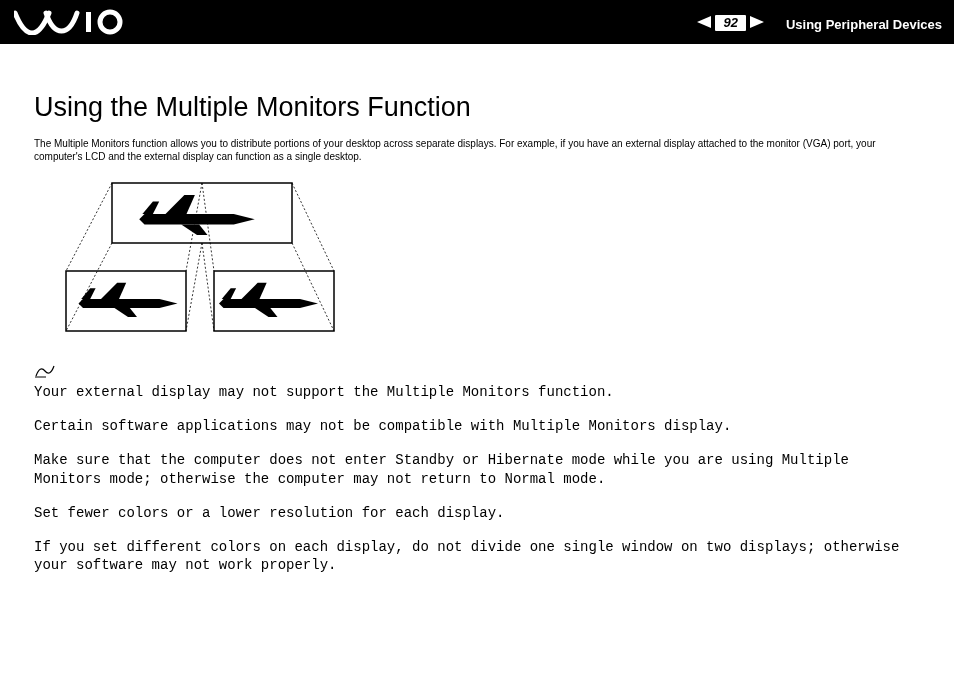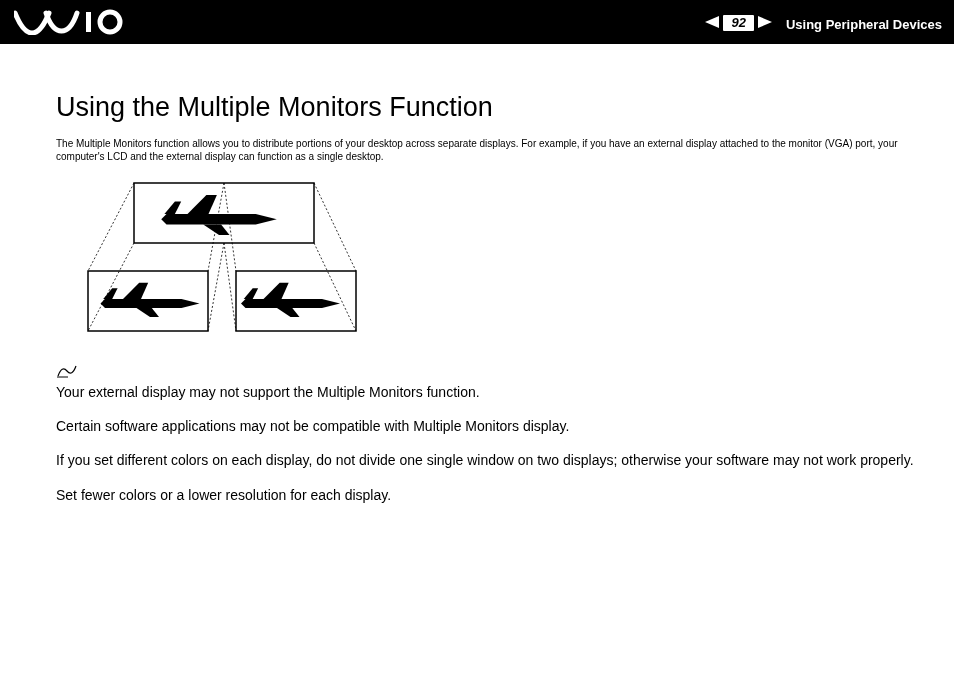--- a/index.html
+++ b/index.html
@@ -47,23 +47,24 @@
     font-weight: bold;
     font-style: italic;
     padding: 0 8px;
     line-height: 16px;
     border-radius: 1px;
   }
   .section-label {
     font-size: 13px;
     font-weight: bold;
     padding-right:2px;
+    margin-left:8px;
   }
   .content {
-    padding: 48px 40px 10px 56px;
+    padding: 48px 40px 10px 34px;
   }
   h1 {
     font-size: 27px;
     font-weight: normal;
     margin-bottom: 14px;
   }
   p.body {
     font-size: 10px;
     line-height: 1.3;
     margin-bottom: 10px;
@@ -73,21 +74,21 @@
   }
   .note-icon {
     margin-left: 0;
     margin-bottom: -2px;
   }
   .notes p {
     font-size: 14px;
     line-height: 1.3;
     margin-bottom: 16px;
   }
-  .notes { margin-top: 2px; }
+  .notes { margin-top: 2px; font-family: Liberation Mono, monospace; }
 </style>
 </head>
 <body>
 
 <div class="header">
   <div class="logo">
     <svg width="110" height="26" viewBox="0 0 110 26">
       <path d="M1 4 Q 9 24 18 24 Q 27 24 35 4" stroke="#fff" stroke-width="5" fill="none" stroke-linecap="round"></path>
       <path d="M35 4 Q 43 -14 52 4" stroke="#fff" stroke-width="0" fill="none"></path>
       <path d="M33 6 Q 43 24 52 24 Q 58 24 58 4" stroke="#fff" stroke-width="0" fill="none"></path>
@@ -160,16 +161,17 @@
   <div class="note-icon">
     <svg width="22" height="16" viewBox="0 0 22 16">
       <path d="M2 13 Q 6 2 11 8 Q 16 14 20 3" stroke="#000" stroke-width="1.2" fill="none"></path>
       <line x1="1" y1="14" x2="12" y2="14" stroke="#000" stroke-width="1"></line>
     </svg>
   </div>
 
   <div class="notes">
     <p>Your external display may not support the Multiple Monitors function.</p>
     <p>Certain software applications may not be compatible with Multiple Monitors display.</p>
+    <p>Make sure that the computer does not enter Standby or Hibernate mode while you are using Multiple Monitors mode; otherwise the computer may not return to Normal mode.</p>
+    <p>Set fewer colors or a lower resolution for each display.</p>
     <p>If you set different colors on each display, do not divide one single window on two displays; otherwise your software may not work properly.</p>
-    <p>Set fewer colors or a lower resolution for each display.</p>
   </div>
 </div>
 
 </body></html>

